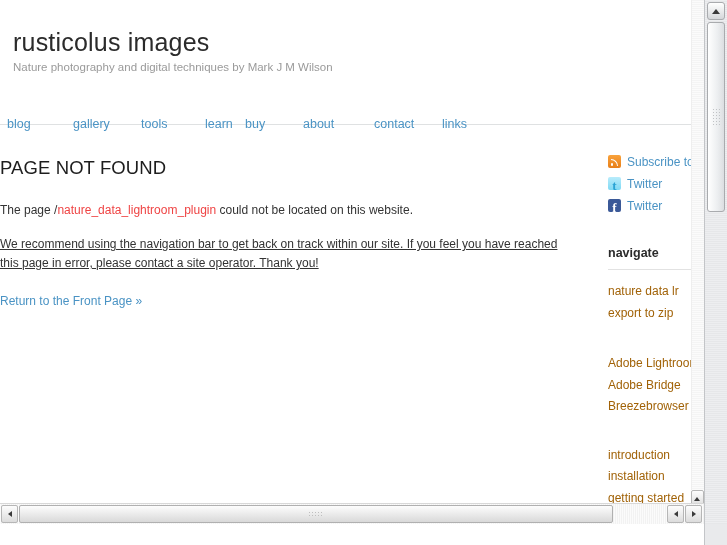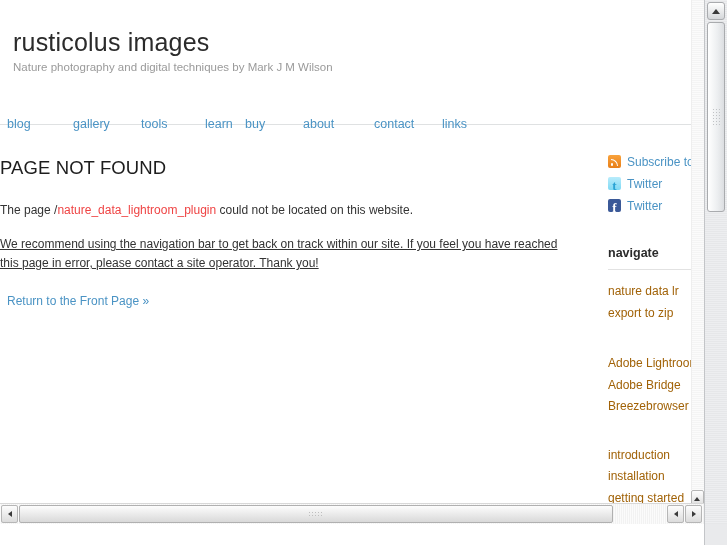--- a/index.html
+++ b/index.html
@@ -124,21 +124,21 @@
   #para-recommend {
     padding: 15px 0 0 0;
     width: 578px;
     text-decoration: underline;
   }
   #para-notfound b {
     font-weight: normal;
     color: #ef4444;
   }
   #return-link-wrap {
-    padding: 18px 0 0 7px;
+    padding: 18px 0 0 0;
   }
   #return-link {
     font-size: 12px;
     color: #4a93c4;
     text-decoration: none;
   }
 
   
   #social {
     list-style: none;

